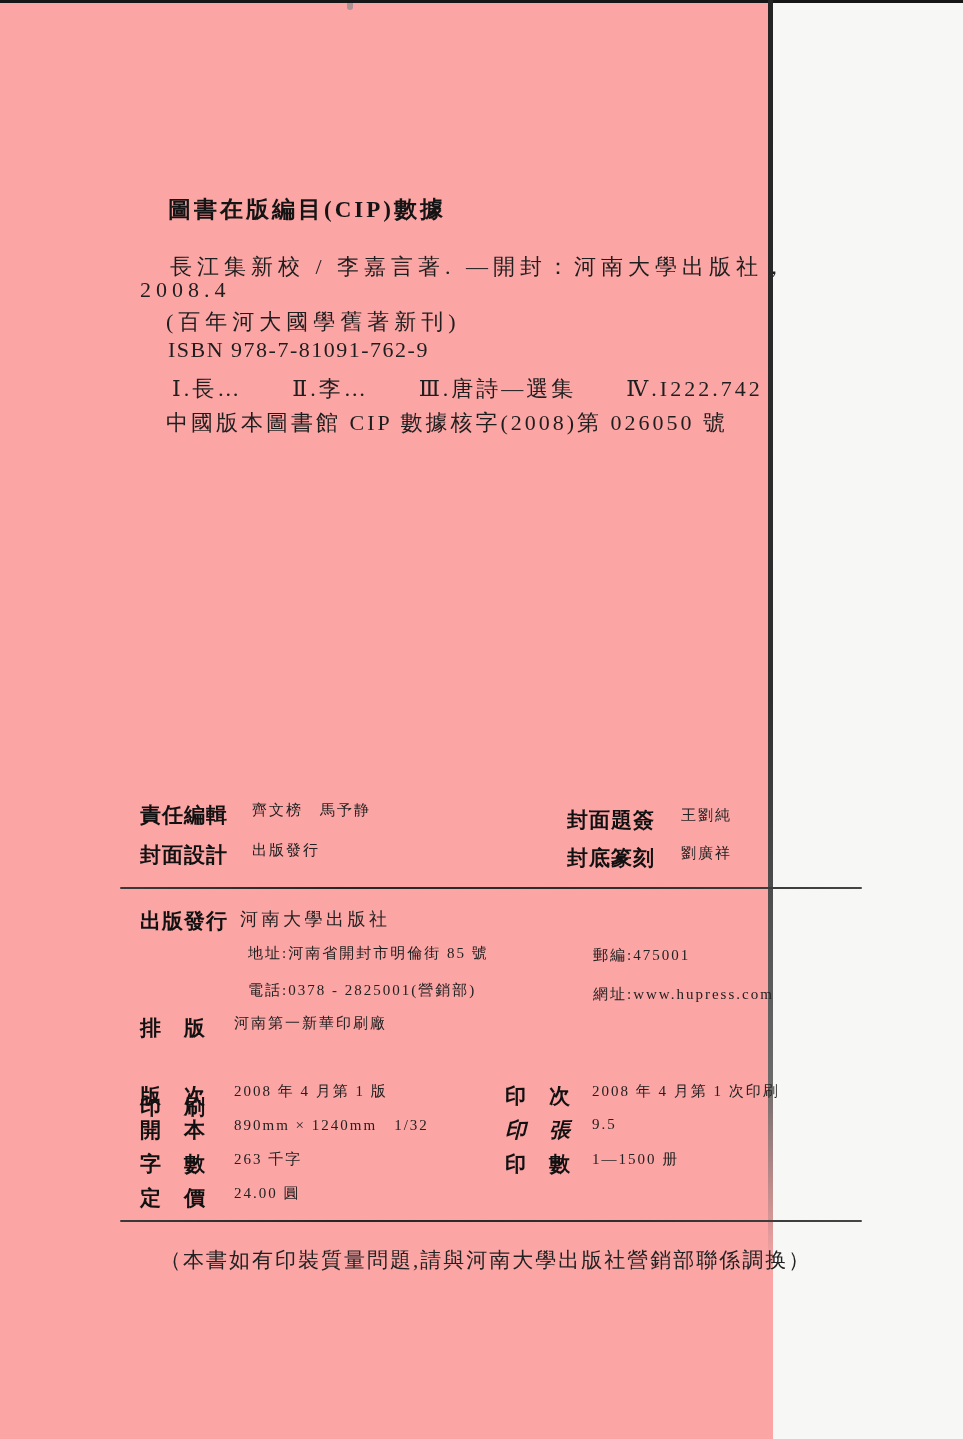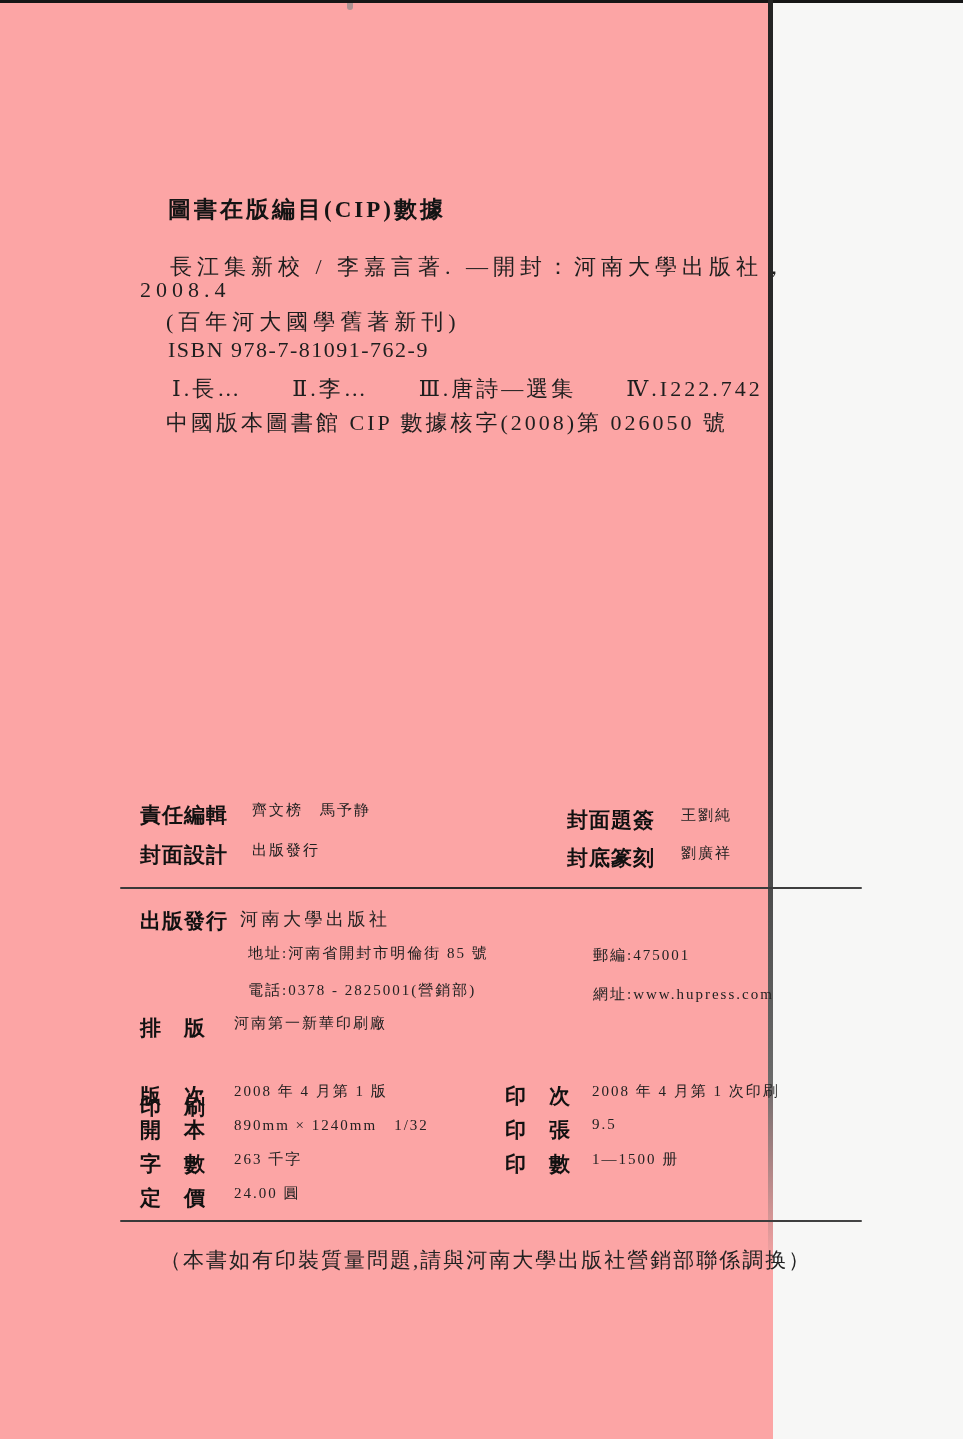--- a/index.html
+++ b/index.html
@@ -78,21 +78,21 @@
 
   <div class="abs lbl" style="left:140px;top:1048px;margin-top:45px;">印　刷</div>
 
   <div class="abs lbl" style="left:140px;top:1082px;">版　次</div>
   <div class="abs val" style="left:234px;top:1082px;">2008 年 4 月第 1 版</div>
   <div class="abs lbl" style="left:505px;top:1082px;">印　次</div>
   <div class="abs val" style="left:592px;top:1082px;">2008 年 4 月第 1 次印刷</div>
 
   <div class="abs lbl" style="left:140px;top:1116px;">開　本</div>
   <div class="abs val" style="left:234px;top:1116px;">890mm × 1240mm　1/32</div>
-  <div class="abs lbl" style="left:505px;top:1116px;">印　張</div>
+  <div class="abs lbl" style="left:505px;top:1116px;font-style:italic;">印　張</div>
   <div class="abs val" style="left:592px;top:1116px;">9.5</div>
 
   <div class="abs lbl" style="left:140px;top:1150px;">字　數</div>
   <div class="abs val" style="left:234px;top:1150px;">263 千字</div>
   <div class="abs lbl" style="left:505px;top:1150px;">印　數</div>
   <div class="abs val" style="left:592px;top:1150px;">1—1500 册</div>
 
   <div class="abs lbl" style="left:140px;top:1184px;">定　價</div>
   <div class="abs val" style="left:234px;top:1184px;">24.00 圓</div>
 

